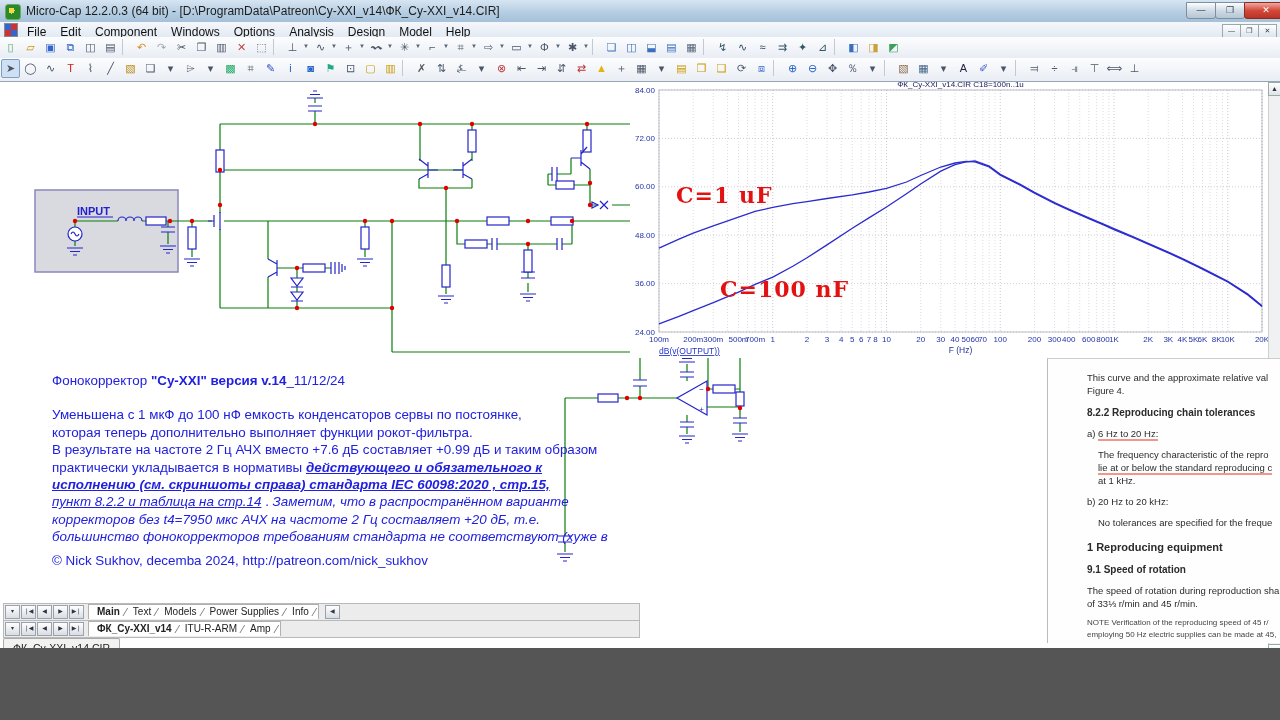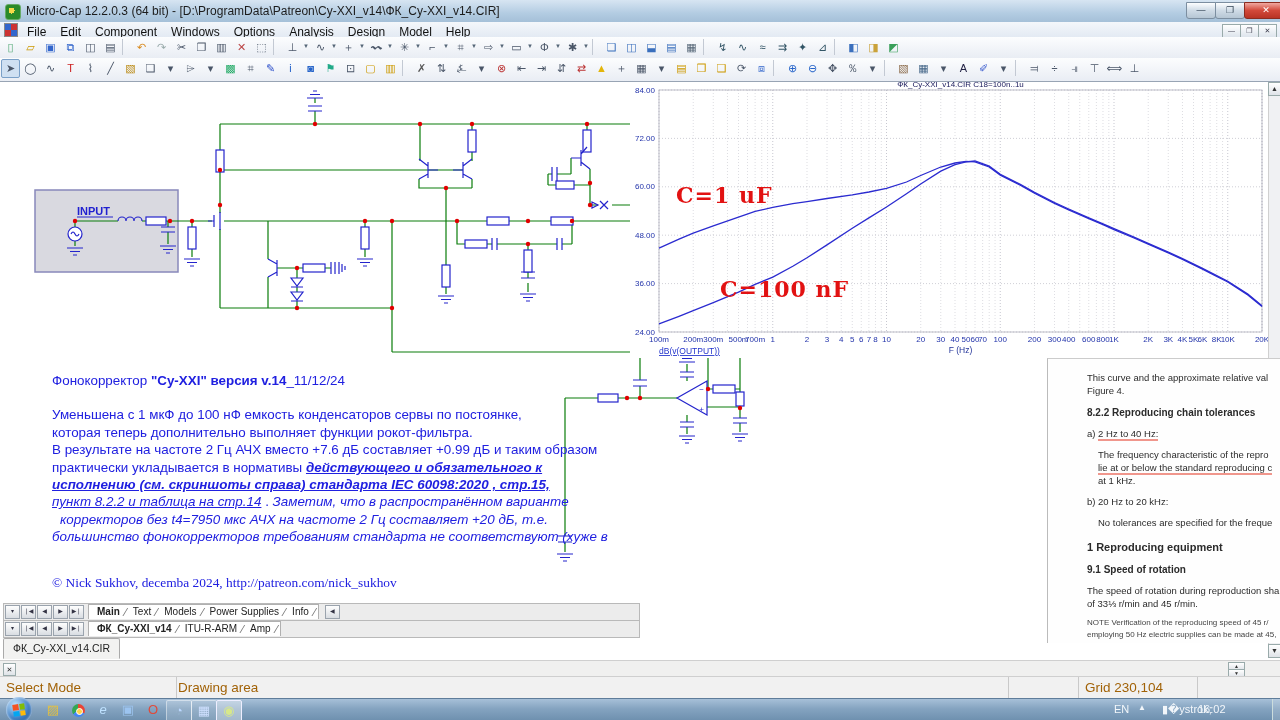--- a/index.html
+++ b/index.html
@@ -1,16 +1,16 @@
 <!DOCTYPE html>
 <html><head>
 <meta charset="utf-8">
 <style>
   html,body{margin:0;padding:0;background:#555;}
-  #app{position:relative;width:1280px;height:720px;font-family:"Liberation Sans",sans-serif;
+  #app{position:relative;width:1280px;height:648px;font-family:"Liberation Sans",sans-serif;
        background:#fff;overflow:hidden;border:0;}
   .abs{position:absolute;}
   
   #titlebar{left:0;top:0;width:1280px;height:22px;
     background:linear-gradient(#d7e5f2,#b3cce2 60%,#a5c0d8);border-bottom:1px solid #8aa6c0;}
   #title-icon{left:5px;top:4px;width:14px;height:14px;background:radial-gradient(circle at 40% 40%,#f5d94a 0 3px,#2a8a2a 3px);border:1px solid #6a6;border-radius:3px;}
   #title-text{left:26px;top:4px;font-size:12px;color:#1c1c1c;white-space:nowrap;}
   .winbtn{top:2px;height:15px;border:1px solid #7c8ea0;border-radius:0 0 3px 3px;
     background:linear-gradient(#fdfeff,#cfdbe6 50%,#b6c6d4);color:#345;font-size:9px;
     text-align:center;line-height:14px;}
@@ -36,21 +36,21 @@
   #stage{left:0;top:0;width:1280px;height:720px;pointer-events:none;z-index:1;}
   .w{stroke:#0b7d0b;stroke-width:1.2;fill:none;}
   .c{stroke:#2424cc;stroke-width:1.2;fill:none;}
   .cf{stroke:#2424cc;stroke-width:1.2;fill:#fff;}
   .dot{fill:#e00000;stroke:none;}
   .lbl{font-family:"Liberation Sans",sans-serif;}
   
   #notes{left:52px;top:372px;width:600px;z-index:2;color:#2020e0;font-size:13.4px;line-height:17.4px;}
   #notes-title{margin-bottom:17px;}
   #notes .u span, #notes span.u{text-decoration:underline;}
-  #copyright{margin-top:28px;font-family:Liberation Serif, serif;}
+  #copyright{margin-top:6px;}
   
   #docpanel{left:1047px;top:358px;width:233px;height:284px;background:#fefefe;z-index:2;
     border-left:1px solid #bbb;border-top:1px solid #ccc;overflow:hidden;color:#2b2b2b;}
   #doc-inner{position:absolute;left:39px;top:12px;width:260px;}
   .dl{white-space:nowrap;font-size:9.5px;line-height:13px;}
   .dl.h{font-weight:bold;font-size:10px;margin-top:9px;margin-bottom:3px;}
   .dl.h1{font-weight:bold;font-size:11px;margin-top:12px;margin-bottom:4px;}
   .dl.small{font-size:8px;color:#444;line-height:10px;margin-top:2px;}
   .dl .ru{border-bottom:2px solid #f0968c;}
   .dl.ind{padding-left:11px;}
@@ -390,32 +390,32 @@
 
   <div id="notes" class="abs">
     <div id="notes-title"><span>Фонокорректор </span><span style="font-weight: bold;">"Су-XXI" версия v.14</span><span>_11/12/24</span></div>
     <div id="notes-body">
         <div><span>Уменьшена с 1 мкФ до 100 нФ емкость конденсаторов сервы по постоянке,</span></div>
         <div><span>которая теперь дополнительно выполняет функции рокот-фильтра.</span></div>
         <div><span>В результате на частоте 2 Гц АЧХ вместо +7.6 дБ составляет +0.99 дБ и таким образом</span></div>
         <div><span>практически укладывается в нормативы </span><span class="u" style="font-weight: bold; font-style: italic;">действующего и обязательного к </span></div>
         <div><span class="u" style="font-weight: bold; font-style: italic;">исполнению (см. скриншоты справа) стандарта IEC 60098:2020 , стр.15,</span></div>
         <div><span class="u" style="font-weight: normal; font-style: italic;">пункт 8.2.2 и таблица на стр.14</span><span> . </span><span style="font-style: italic;">Заметим, что в распространённом варианте</span></div>
-        <div><span style="font-style: italic; margin-left: 8px;">корректоров без t4=7950 мкс АЧХ на частоте 2 Гц составляет +20 дБ, т.е.</span></div>
+        <div><span style="font-style: italic;">корректоров без t4=7950 мкс АЧХ на частоте 2 Гц составляет +20 дБ, т.е.</span></div>
         <div><span style="font-style: italic;">большинство фонокорректоров требованиям стандарта не соответствуют (хуже в</span></div>
       </div>
     <div id="copyright">© Nick Sukhov, decemba 2024, http://patreon.com/nick_sukhov</div>
   </div>
 
   <div id="docpanel" class="abs">
     <div id="doc-inner">
         <div class="dl"><span>This curve and the approximate relative val</span></div>
         <div class="dl"><span>Figure 4.</span></div>
         <div class="dl h"><span>8.2.2      Reproducing chain tolerances</span></div>
-        <div class="dl gap"><span>a)   </span><span class="ru">2 Hz to 40 Hz:</span></div>
+        <div class="dl gap"><span>a)   </span><span class="ru">6 Hz to 20 Hz:</span></div>
         <div class="dl ind gap"><span>The frequency characteristic of the repro</span></div>
         <div class="dl ind"><span class="ru">lie at or below the standard reproducing c</span></div>
         <div class="dl ind"><span>at 1 kHz.</span></div>
         <div class="dl gap"><span>b)   20 Hz to 20 kHz:</span></div>
         <div class="dl ind gap"><span>No tolerances are specified for the freque</span></div>
         <div class="dl h1"><span>1    Reproducing equipment</span></div>
         <div class="dl h"><span>9.1      Speed of rotation</span></div>
         <div class="dl gap"><span>The speed of rotation during reproduction sha</span></div>
         <div class="dl"><span>of 33⅓ r/min and 45 r/min.</span></div>
         <div class="dl small gap"><span>NOTE   Verification of the reproducing speed of 45 r/</span></div>

